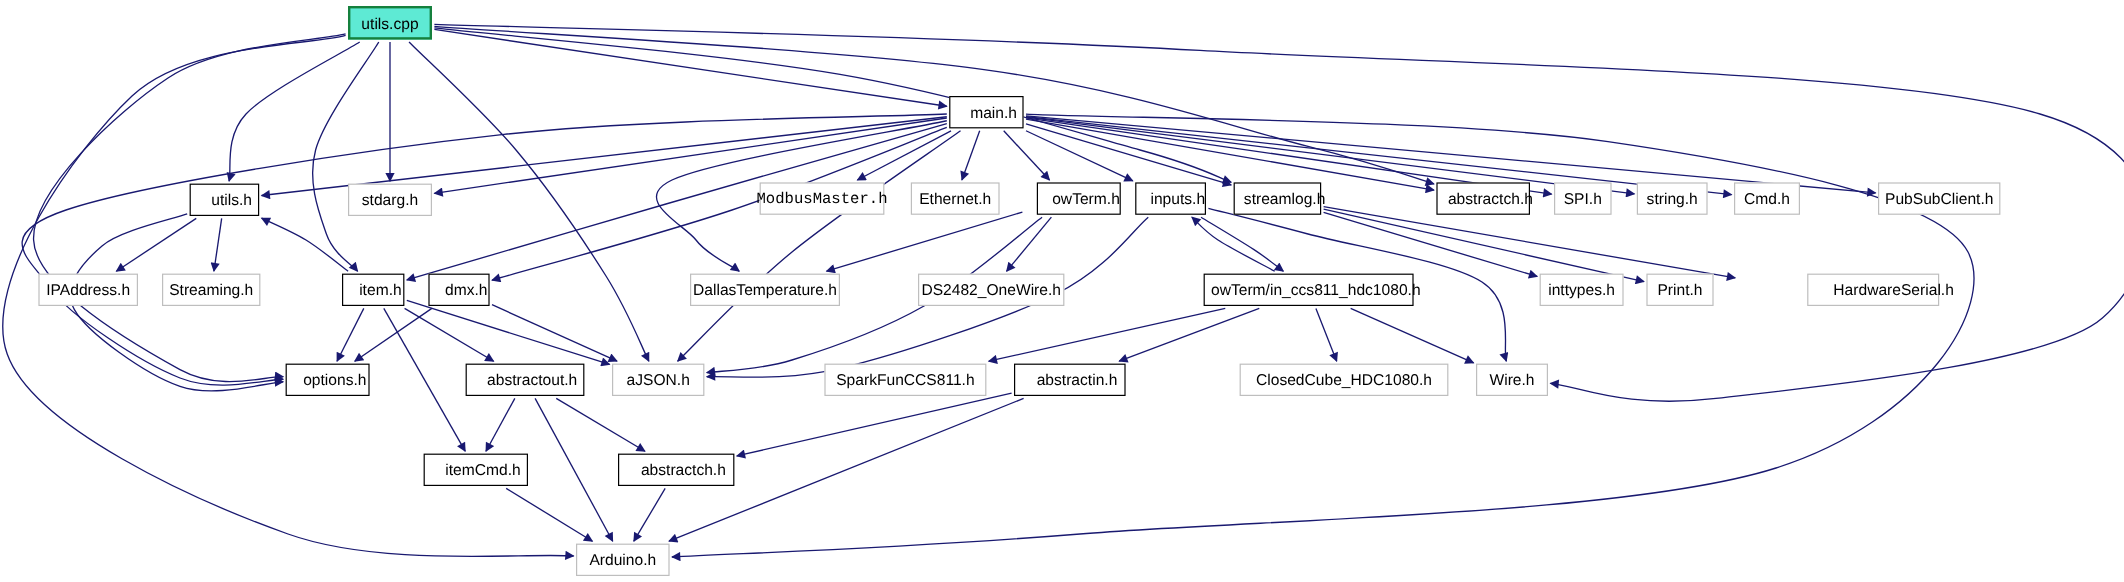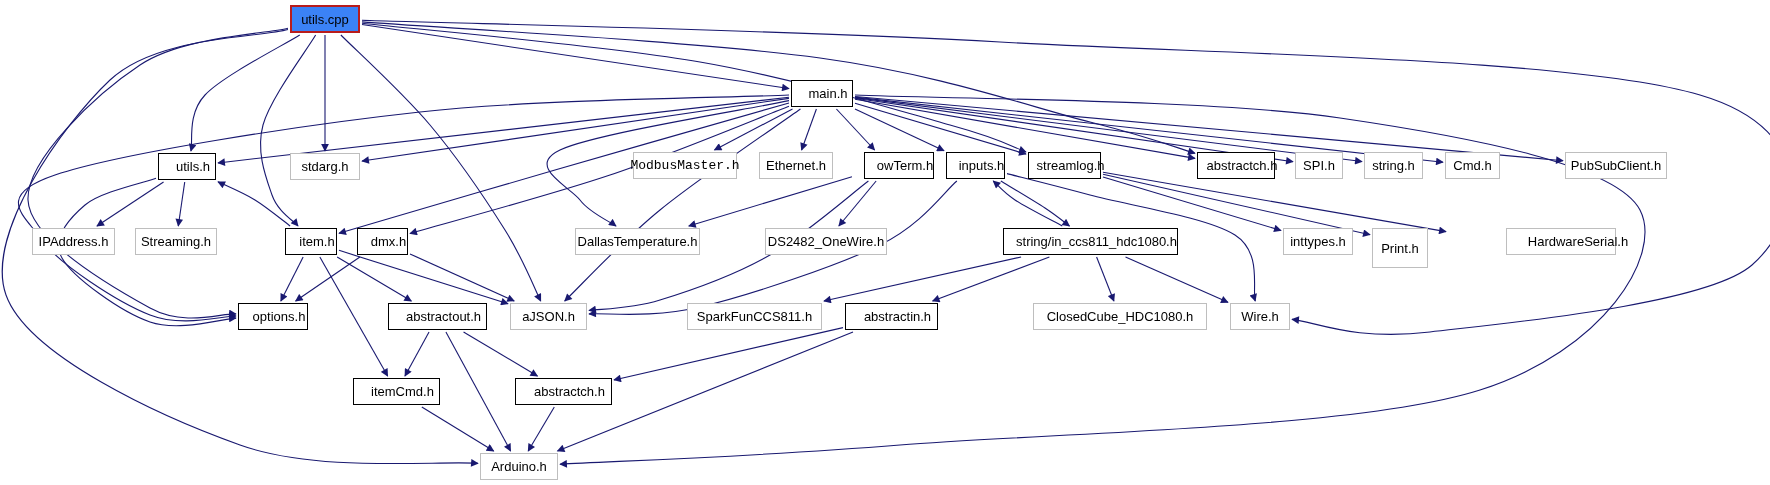--- a/index.html
+++ b/index.html
@@ -4,21 +4,21 @@
 <style>
   html,body{margin:0;padding:0;background:#ffffff;}
   #canvas{position:relative;width:1770px;height:485px;background:#ffffff;overflow:hidden;
           font-family:"Liberation Sans",sans-serif;}
   #edges{position:absolute;left:0;top:0;width:1770px;height:485px;z-index:1;}
   .node{position:absolute;z-index:2;background:#ffffff;border:1px solid #000;
         display:flex;align-items:center;justify-content:center;
         font-size:13px;color:#000;white-space:nowrap;box-sizing:border-box;}
   .node.external{border-color:#bebebe;}
   .node.internal{border-color:#000000;padding-left:12px;}
-  .node.root{background:#3b82f6;border:2px solid #b91c1c;}
+  .node.root{background:#5eead4;border:2px solid #15803d;}
   .edge{fill:none;stroke-width:1.1px;}
 </style>
 </head>
 <body>
 
 <div id="canvas">
   <svg id="edges" xmlns="http://www.w3.org/2000/svg">
     <defs>
       <marker id="arrow" viewBox="0 0 10 10" refX="9" refY="5" markerWidth="9" markerHeight="7" orient="auto-start-reverse">
         <path d="M0,0 L10,5 L0,10 z" fill="#191970"></path>
@@ -100,23 +100,23 @@
       <div class="node external" style="left: 1295px; top: 152px; width: 48px; height: 27px;">SPI.h</div>
       <div class="node external" style="left: 1364px; top: 152px; width: 59px; height: 27px;">string.h</div>
       <div class="node external" style="left: 1445px; top: 152px; width: 55px; height: 27px;">Cmd.h</div>
       <div class="node external" style="left: 1565px; top: 152px; width: 102px; height: 27px;">PubSubClient.h</div>
       <div class="node external" style="left: 32px; top: 228px; width: 83px; height: 27px;">IPAddress.h</div>
       <div class="node external" style="left: 135px; top: 228px; width: 82px; height: 27px;">Streaming.h</div>
       <div class="node internal" style="left: 285px; top: 228px; width: 52px; height: 27px;">item.h</div>
       <div class="node internal" style="left: 357px; top: 228px; width: 51px; height: 27px;">dmx.h</div>
       <div class="node external" style="left: 575px; top: 228px; width: 125px; height: 27px;">DallasTemperature.h</div>
       <div class="node external" style="left: 765px; top: 228px; width: 122px; height: 27px;">DS2482_OneWire.h</div>
-      <div class="node internal" style="left: 1003px; top: 228px; width: 175px; height: 27px;">string/in_ccs811_hdc1080.h</div>
+      <div class="node internal" style="left: 1003px; top: 228px; width: 175px; height: 27px;">owTerm/in_ccs811_hdc1080.h</div>
       <div class="node external" style="left: 1283px; top: 228px; width: 70px; height: 27px;">inttypes.h</div>
-      <div class="node external" style="left: 1372px; top: 228px; width: 56px; height: 40px;">Print.h</div>
+      <div class="node external" style="left: 1372px; top: 228px; width: 56px; height: 27px;">Print.h</div>
       <div class="node external" style="left: 1506px; top: 228px; width: 110px; height: 27px; padding-left: 34px;">HardwareSerial.h</div>
       <div class="node internal" style="left: 238px; top: 303px; width: 70px; height: 27px;">options.h</div>
       <div class="node internal" style="left: 388px; top: 303px; width: 99px; height: 27px;">abstractout.h</div>
       <div class="node external" style="left: 510px; top: 303px; width: 77px; height: 27px;">aJSON.h</div>
       <div class="node external" style="left: 687px; top: 303px; width: 135px; height: 27px;">SparkFunCCS811.h</div>
       <div class="node internal" style="left: 845px; top: 303px; width: 93px; height: 27px;">abstractin.h</div>
       <div class="node external" style="left: 1033px; top: 303px; width: 174px; height: 27px;">ClosedCube_HDC1080.h</div>
       <div class="node external" style="left: 1230px; top: 303px; width: 60px; height: 27px;">Wire.h</div>
       <div class="node internal" style="left: 353px; top: 378px; width: 87px; height: 27px;">itemCmd.h</div>
       <div class="node internal" style="left: 515px; top: 378px; width: 97px; height: 27px;">abstractch.h</div>

